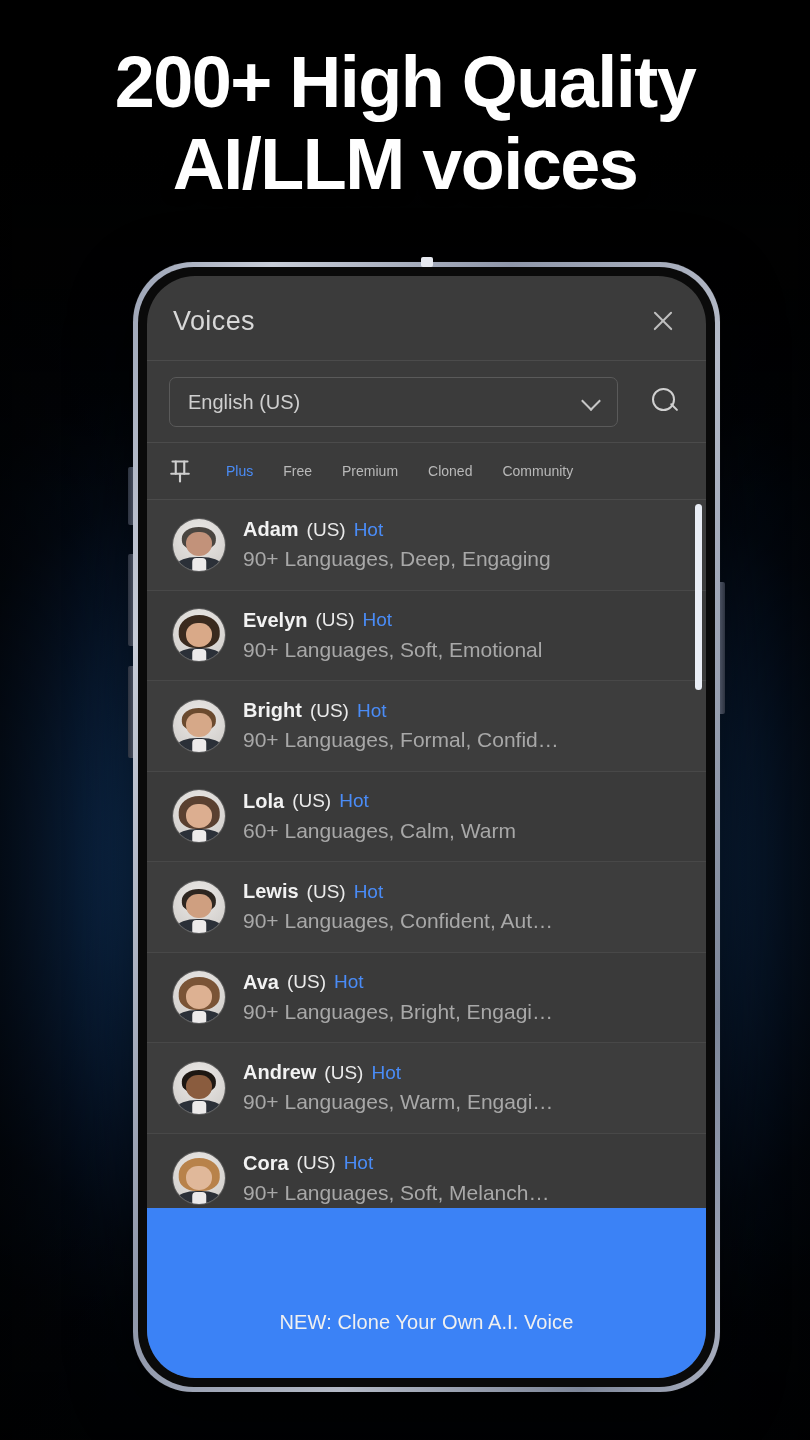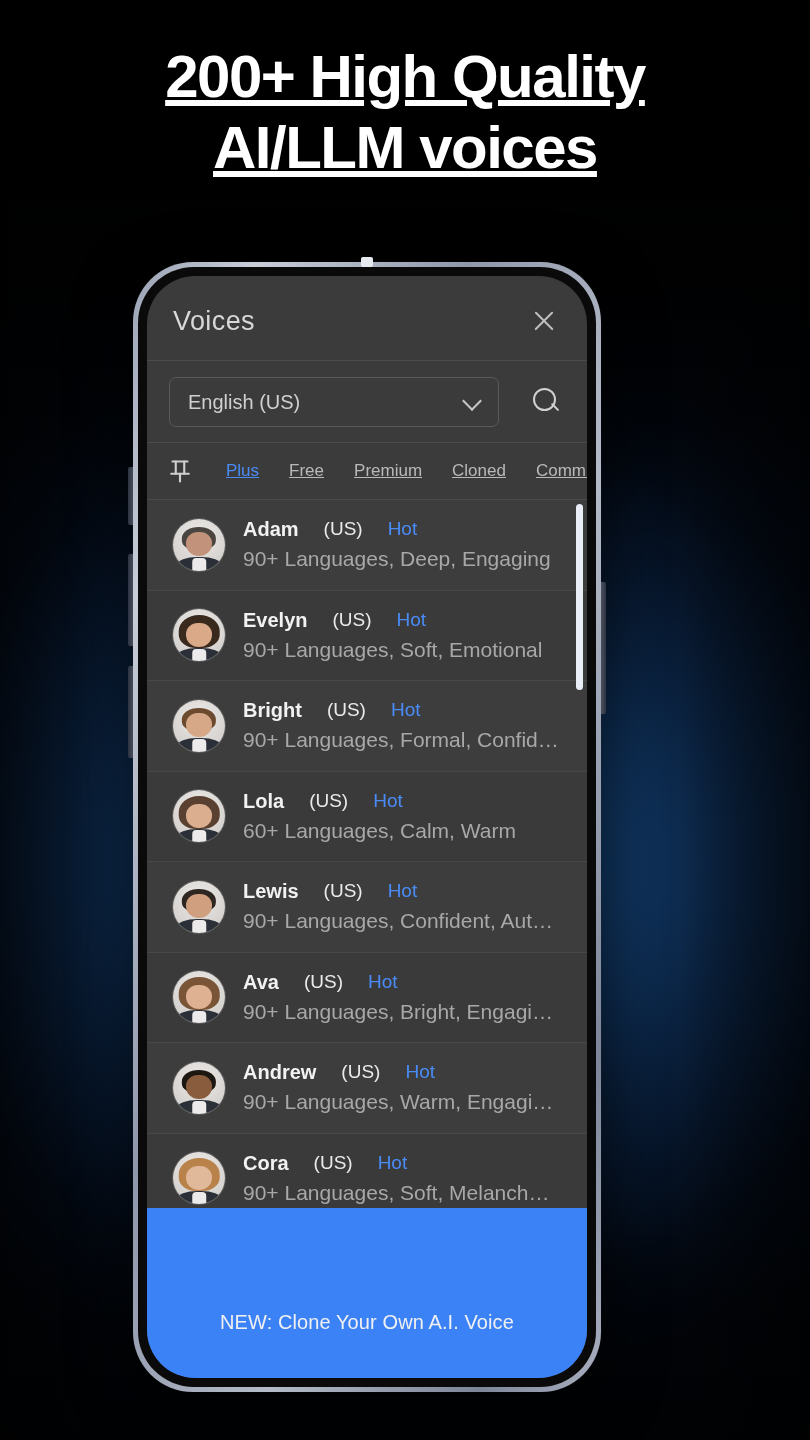--- a/index.html
+++ b/index.html
@@ -43,35 +43,34 @@
     background:linear-gradient(to right, rgba(0,0,0,.55) 0%, rgba(0,0,0,0) 16%, rgba(0,0,0,0) 84%, rgba(0,0,0,.55) 100%);
   }
 
   
   .headline {
     position:absolute;
     left:0; right:0; top:48px;
     text-align:center;
     color:#fff;
     font-weight:bold;
-    font-size:60px;
+    font-size:72px;
     line-height:.95;
     letter-spacing:-1.5px;
     text-shadow:0 2px 14px rgba(0,0,0,.9);
     z-index:5;
-    text-decoration:underline;
   }
   .headline .l1 { display:block; }
   .headline .l2 { display:block; margin-top:14px; }
 
   
   .phone {
     position:absolute;
     left:133px; top:262px;
-    width:468px; height:1130px;
+    width:587px; height:1130px;
     border-radius:60px;
     background:linear-gradient(110deg,#9aa2b4 0%,#c8cdd8 14%,#8f97aa 38%,#b4bac7 62%,#7d8699 86%,#aab0c0 100%);
     padding:5px;
     box-shadow:0 18px 60px rgba(0,0,0,.75), 0 0 1px rgba(255,255,255,.25);
     z-index:4;
   }
   .phone-inner {
     width:100%; height:100%;
     border-radius:56px;
     background:#0a0a0a;
@@ -197,26 +196,25 @@
     flex:0 0 auto;
   }
   .pin-icon {
     width:30px; height:30px;
     position:relative;
     margin-right:16px;
     cursor:pointer;
     flex:0 0 auto;
   }
   .tab {
-    font-size:17px;
+    font-size:14px;
     color:#b9b9b9;
     padding:0 15px;
     cursor:pointer;
     white-space:nowrap;
-    text-decoration:underline;
   }
   .tab.active { color:#4a8cf7; }
 
   
   .list-wrap {
     flex:1 1 auto;
     position:relative;
     overflow:hidden;
   }
   .list {
@@ -261,21 +259,21 @@
   }
   .avatar .collar {
     position:absolute; left:50%; bottom:-2%;
     width:26%; height:26%;
     transform:translateX(-50%);
     background:#eceaea;
     border-radius:30% 30% 0 0;
   }
   .row-text { flex:1 1 auto; min-width:0; }
   .row-title {
-    display:flex; align-items:flex-start; gap:25px;
+    display:flex; align-items:center; gap:8px;
     margin-bottom:6px;
     white-space:nowrap;
   }
   .v-name { color:#f2f2f2; font-size:20px; font-weight:bold; }
   .v-locale { color:#eaeaea; font-size:19px; }
   .v-tag { color:#4a8cf7; font-size:19px; }
   .v-desc {
     color:#a8a8a8;
     font-size:21px;
     white-space:nowrap;

